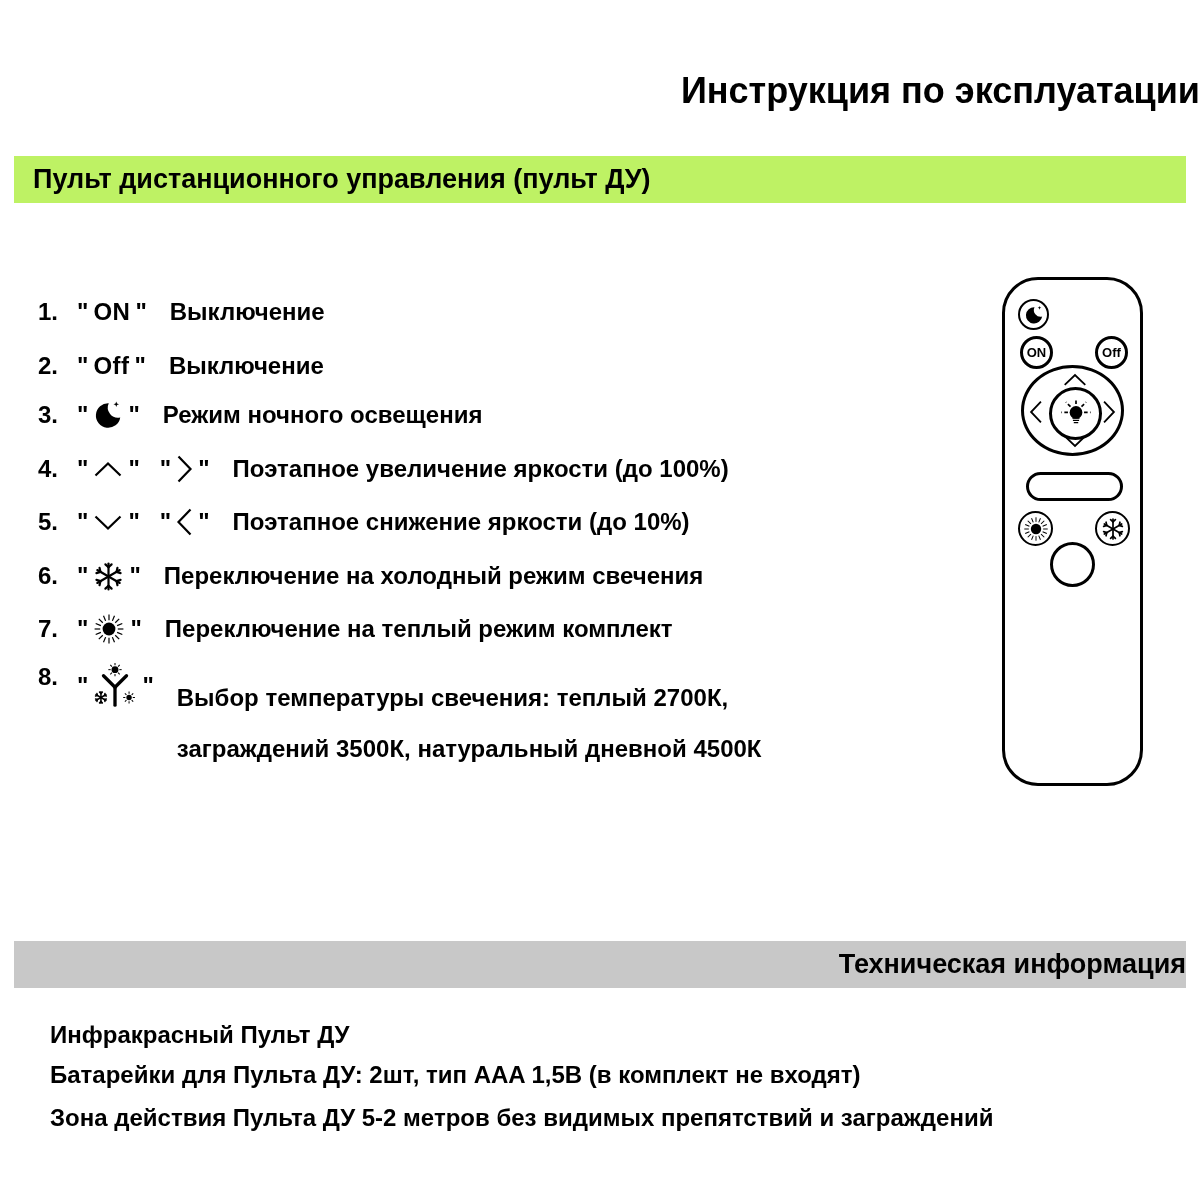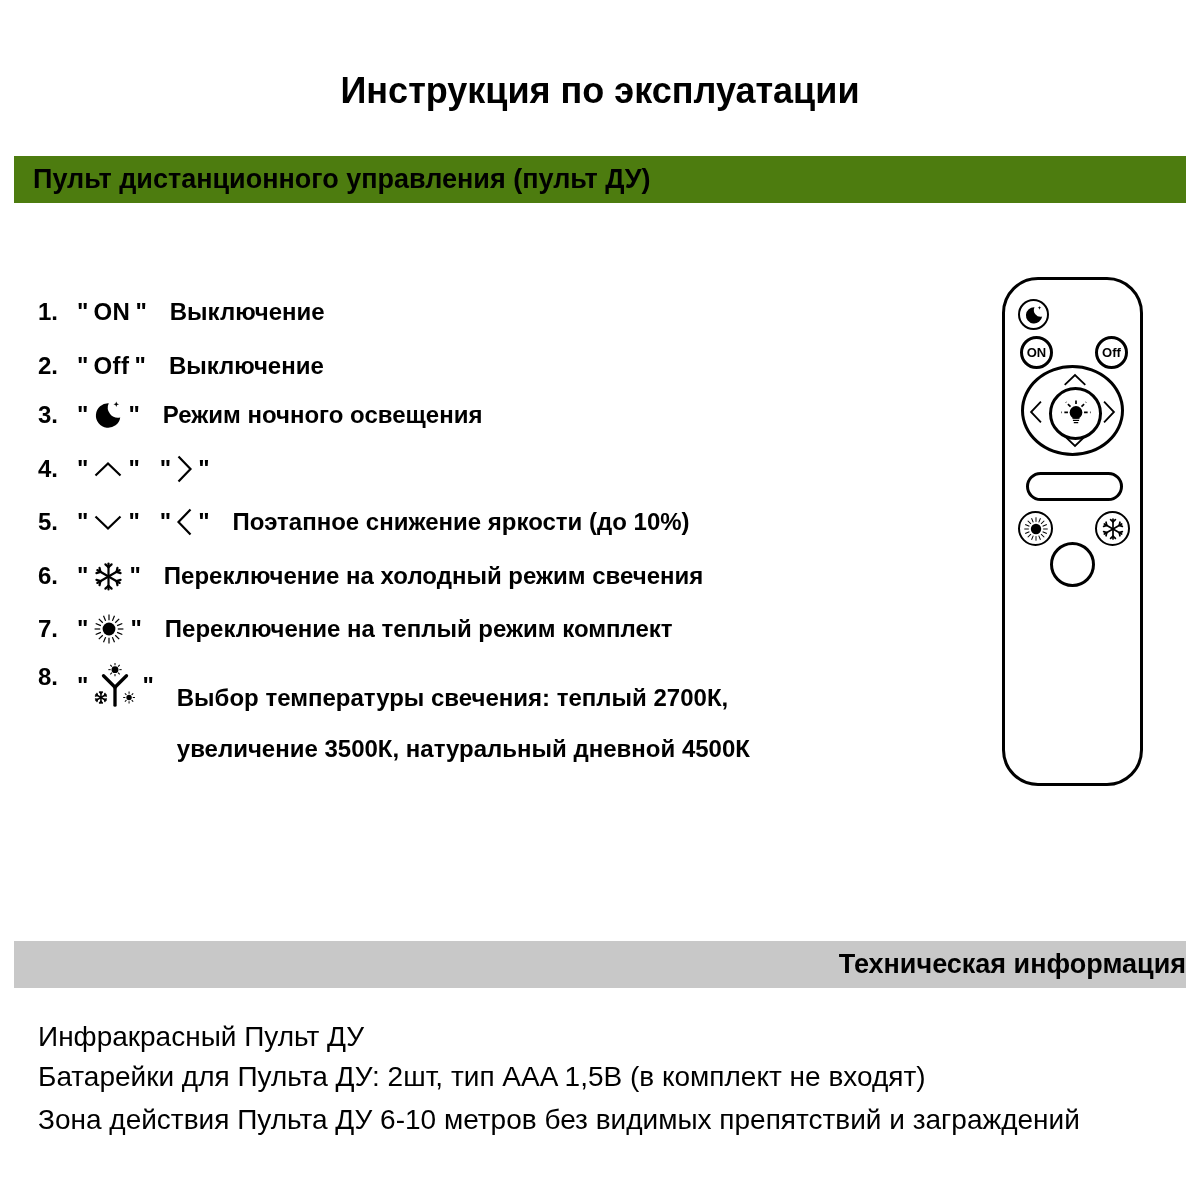--- a/index.html
+++ b/index.html
@@ -7,21 +7,21 @@
     width:1200px;height:1200px;
     background:#ffffff;
     font-family:"Liberation Sans","DejaVu Sans",sans-serif;
     color:#000;
     position:relative;
     overflow:hidden;
   }
   .page{position:absolute;inset:0;}
   .title{
     position:absolute;top:70px;left:0;width:100%;
-    text-align:center;font-size:36px;font-weight:bold;line-height:42px;margin:0;
+    text-align:right;font-size:36px;font-weight:bold;line-height:42px;margin:0;
   }
   .bar{
     position:absolute;left:14px;width:1172px;height:47px;
     display:flex;align-items:center;
     padding-left:19px;box-sizing:border-box;
     font-size:27px;font-weight:bold;
   }
   .bar-remote{top:156px;}
   .bar-tech{top:941px;}
   
@@ -85,31 +85,31 @@
   .warm-btn [data-icon="warm-sun-icon"]{width:26px;height:26px;}
   .cold-btn{left:90px;top:231px;width:35px;height:35px;border-width:2.5px;}
   .cold-btn [data-icon="snowflake-icon"]{width:24px;height:24px;}
   .plain-btn{
     position:absolute;left:45px;top:262px;width:45px;height:45px;
     border:3px solid #000;border-radius:50%;box-sizing:border-box;background:#fff;
   }
   
   .tech-lines{position:absolute;left:38px;top:0;width:1150px;}
   .tech-line{
-    position:absolute;left:0;font-size:28px;font-weight:normal;white-space:nowrap;
+    position:absolute;left:12px;font-size:24px;font-weight:bold;white-space:nowrap;
   }
 </style>
 </head>
 <body>
 
 <div class="page">
 
   <h1 class="title">Инструкция по эксплуатации</h1>
 
-  <div class="bar bar-remote" style="background: #4d7c0f;">
+  <div class="bar bar-remote" style="background: #bef264;">
     <span>Пульт дистанционного управления (пульт ДУ)</span>
   </div>
 
   <div class="feature-list" id="feature-list">
       <div class="row" style="top: 295px;">
         <span class="num">1.</span>
         <span class="tok">
           <span class="q">"</span>
           <span class="tok-label">ON</span>
           <span class="q">"</span>
@@ -157,20 +157,23 @@
           <span class="q">"</span>
         </span>
         <span class="tok">
           <span class="q">"</span>
           <span class="tok-icon" data-icon="chevron-right-icon">
             <svg viewBox="0 0 17 30">
               <polyline points="2.5,2.5 14.5,15 2.5,27.5" fill="none" stroke="#000" stroke-width="2.2"></polyline>
             </svg>
           </span>
           <span class="q">"</span>
+        </span>
+        <span class="text">
+          <div>Поэтапное увеличение яркости (до 100%)</div>
         </span>
       </div>
       <div class="row" style="top: 505px;">
         <span class="num">5.</span>
         <span class="tok">
           <span class="q">"</span>
           <span class="tok-icon" data-icon="chevron-down-icon">
             <svg viewBox="0 0 30 17">
               <polyline points="2.5,2.5 15,14.5 27.5,2.5" fill="none" stroke="#000" stroke-width="2.2"></polyline>
             </svg>
@@ -329,21 +332,21 @@
               <line x1="28" y1="24.1" x2="28" y2="22.4" transform="rotate(180 28 27)" stroke="#000" stroke-width="0.8"></line>
               <line x1="28" y1="24.1" x2="28" y2="22.4" transform="rotate(225 28 27)" stroke="#000" stroke-width="0.8"></line>
               <line x1="28" y1="24.1" x2="28" y2="22.4" transform="rotate(270 28 27)" stroke="#000" stroke-width="0.8"></line>
               <line x1="28" y1="24.1" x2="28" y2="22.4" transform="rotate(315 28 27)" stroke="#000" stroke-width="0.8"></line>
             </svg>
           </span>
           <span class="q">"</span>
         </span>
         <span class="text">
           <div>Выбор температуры свечения: теплый 2700К,</div>
-          <div>увеличение 3500К, натуральный дневной 4500К</div>
+          <div>заграждений 3500К, натуральный дневной 4500К</div>
         </span>
       </div>
     </div>
 
   <div class="remote">
     <div class="r-btn moon-btn">
       <span data-icon="moon-icon">
           <svg viewBox="0 0 24 24">
             <path d="M12.6 2.6 A9.8 9.8 0 1 0 21.8 13.9 A8.1 8.1 0 0 1 12.6 2.6 Z" fill="#000"></path>
             <path d="M18.6 1.2 l0.6 1.6 1.6 0.6 -1.6 0.6 -0.6 1.6 -0.6 -1.6 -1.6 -0.6 1.6 -0.6 Z" fill="#000"></path>
@@ -458,16 +461,16 @@
     <div class="plain-btn"></div>
   </div>
 
   <div class="bar bar-tech" style="background: rgb(200, 200, 200); justify-content: flex-end;">
     <span>Техническая информация</span>
   </div>
 
   <div class="tech-lines" id="tech-lines">
       <div class="tech-line" style="top: 1021px;">Инфракрасный Пульт ДУ</div>
       <div class="tech-line" style="top: 1061px;">Батарейки для Пульта ДУ: 2шт, тип AAA 1,5В (в комплект не входят)</div>
-      <div class="tech-line" style="top: 1104px;">Зона действия Пульта ДУ 6-10 метров без видимых препятствий и заграждений</div>
+      <div class="tech-line" style="top: 1104px;">Зона действия Пульта ДУ 5-2 метров без видимых препятствий и заграждений</div>
     </div>
 
 </div>
 
 </body></html>

